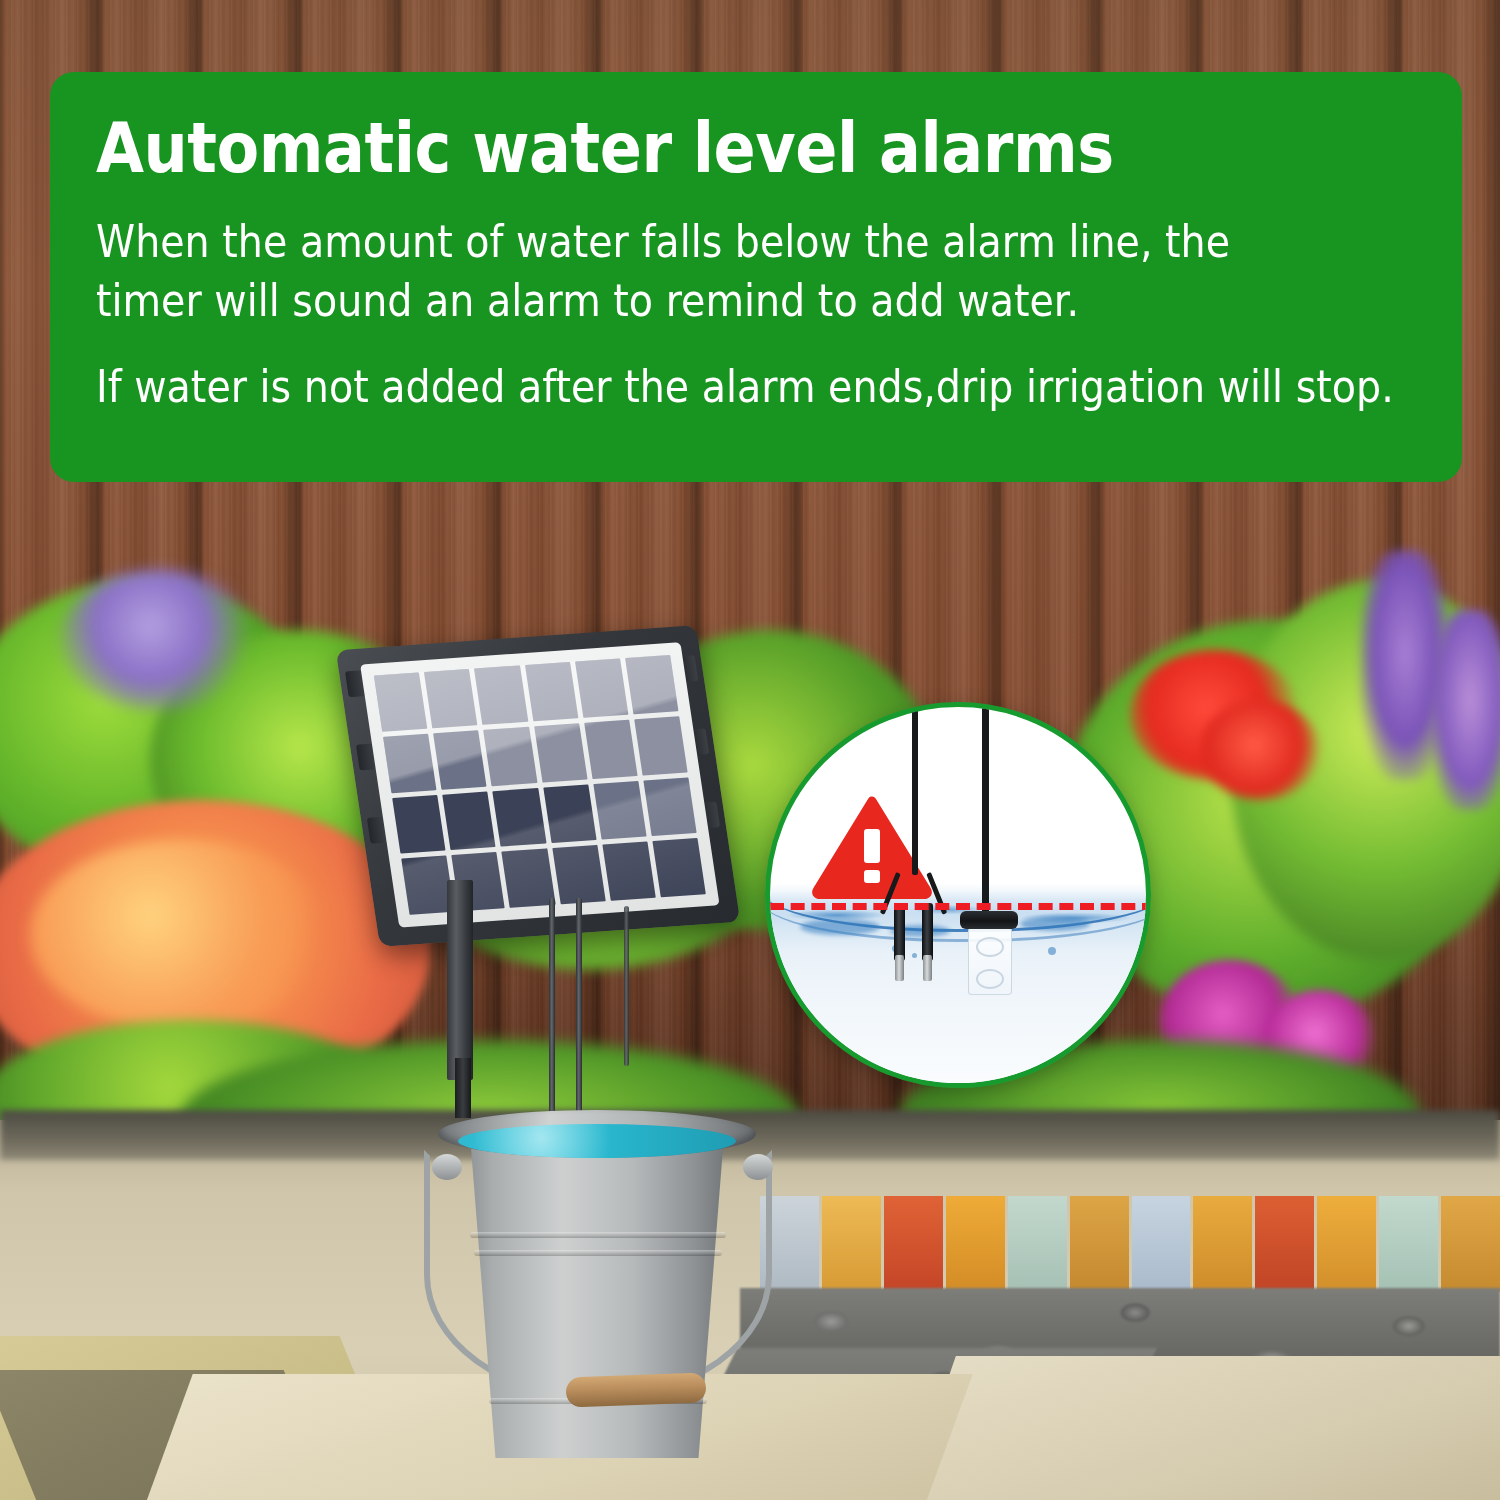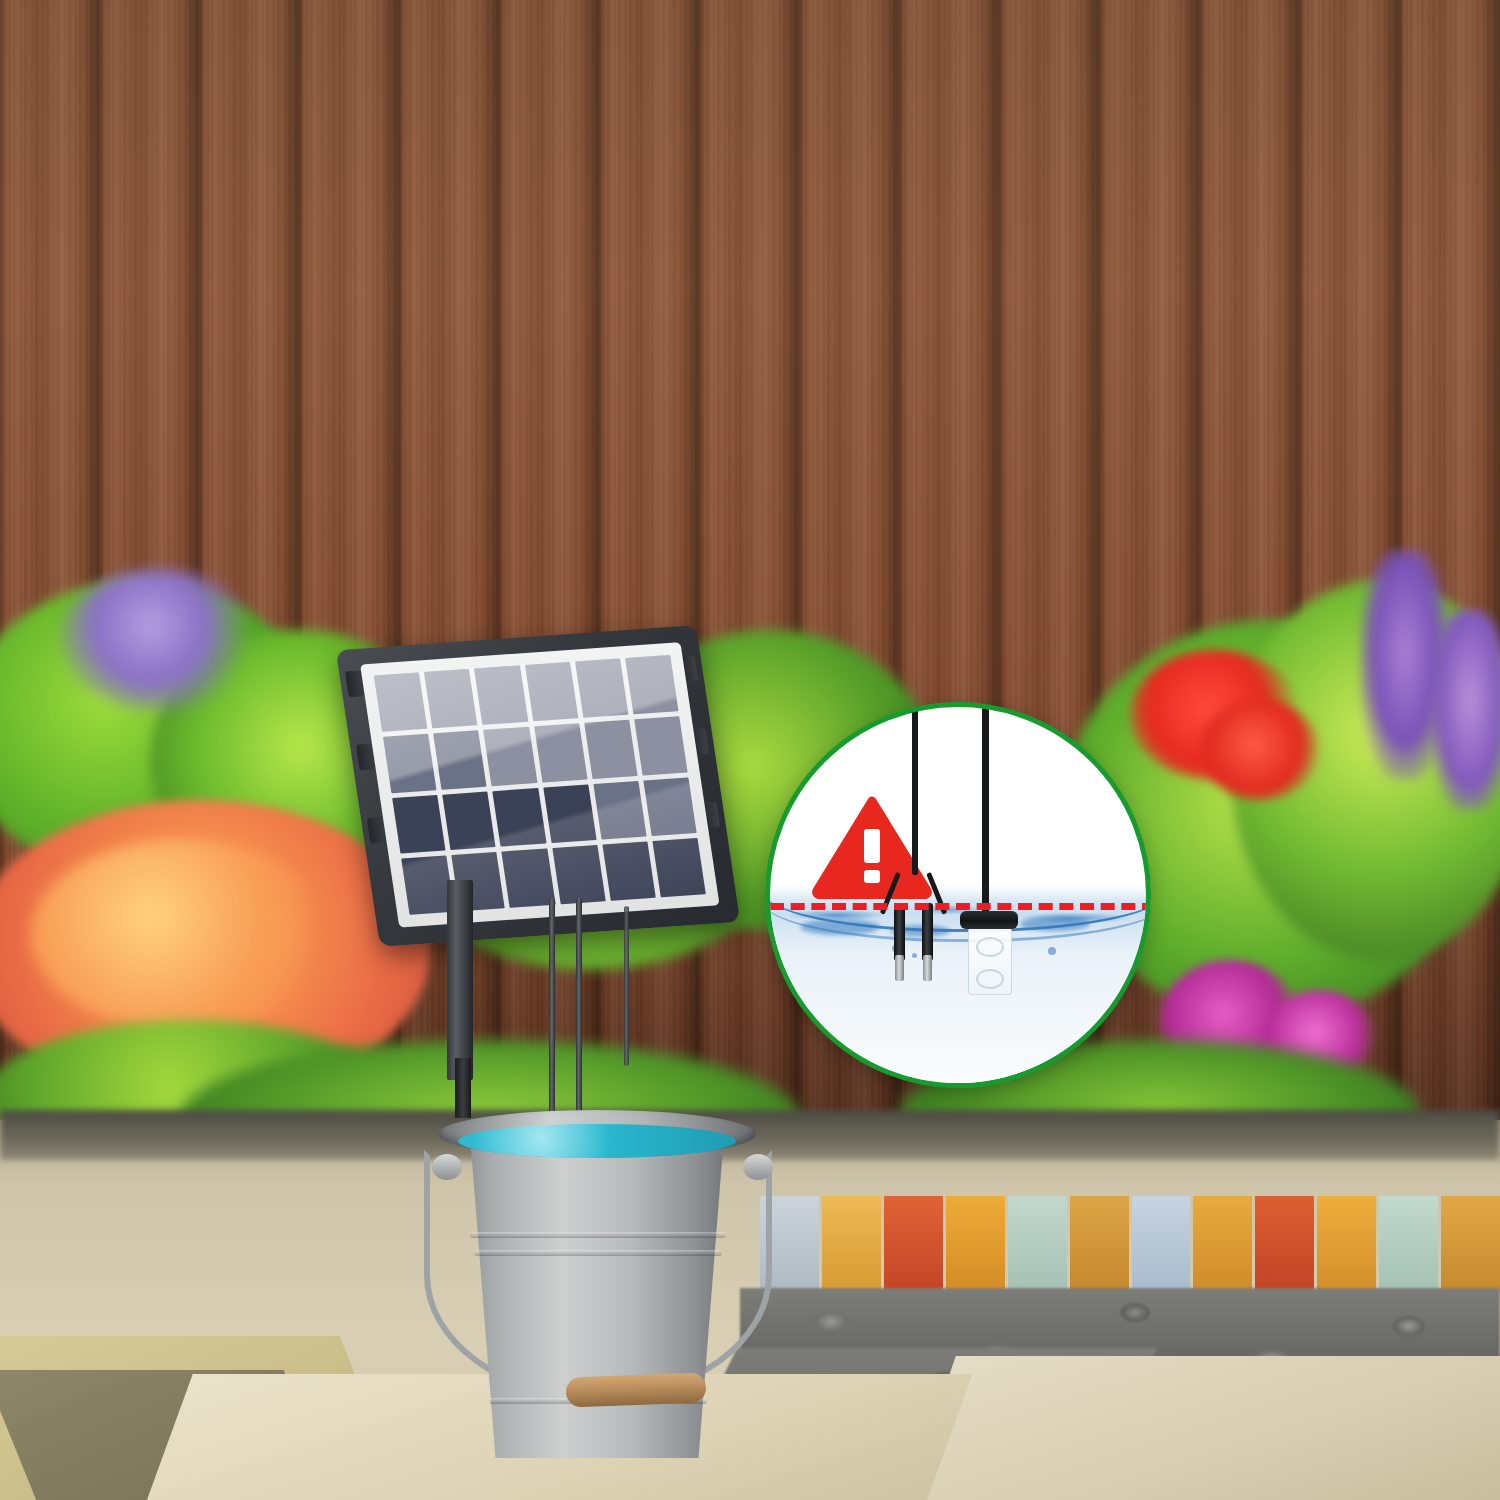--- a/index.html
+++ b/index.html
@@ -480,14 +480,19 @@
     <div class="electrode-tip" style="left:153px; top:248px;"></div>
 
     <div class="float-body"></div>
     <div class="float-ring" style="top:230px;"></div>
     <div class="float-ring" style="top:262px;"></div>
     <div class="float-cap"></div>
 
     <div class="alarm-line"></div>
   </div>
 
+  <div class="banner">
+    <div class="banner-title">Automatic water level alarms</div>
+    <p class="banner-p">When the amount of water falls below the alarm line, the timer will sound an alarm to remind to add water.</p>
+    <p class="banner-p second">If water is not added after the alarm ends,drip irrigation will stop.</p>
+  </div>
 
 </div>
 
 </body></html>

